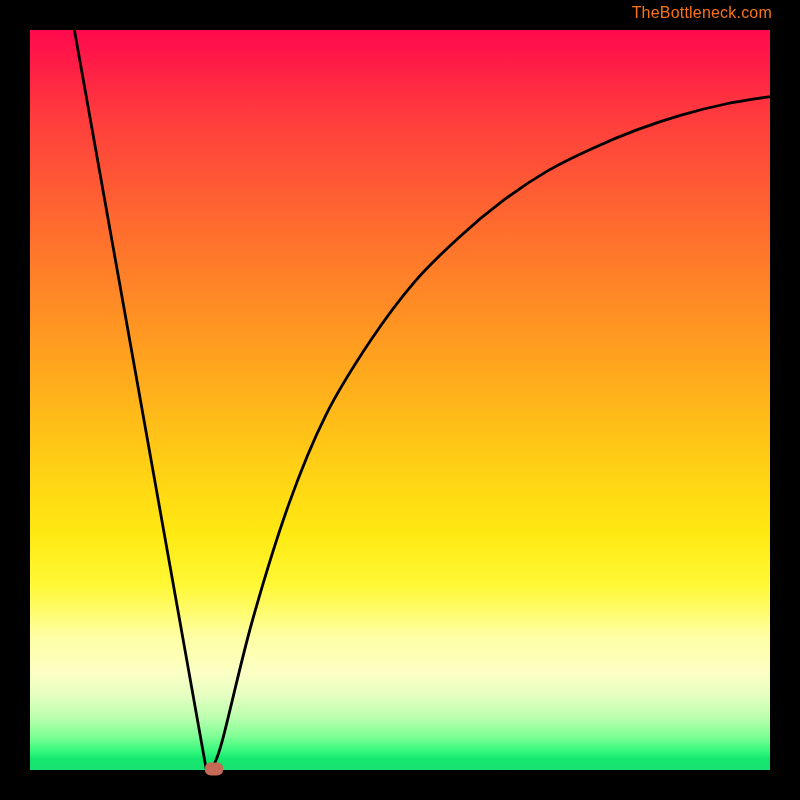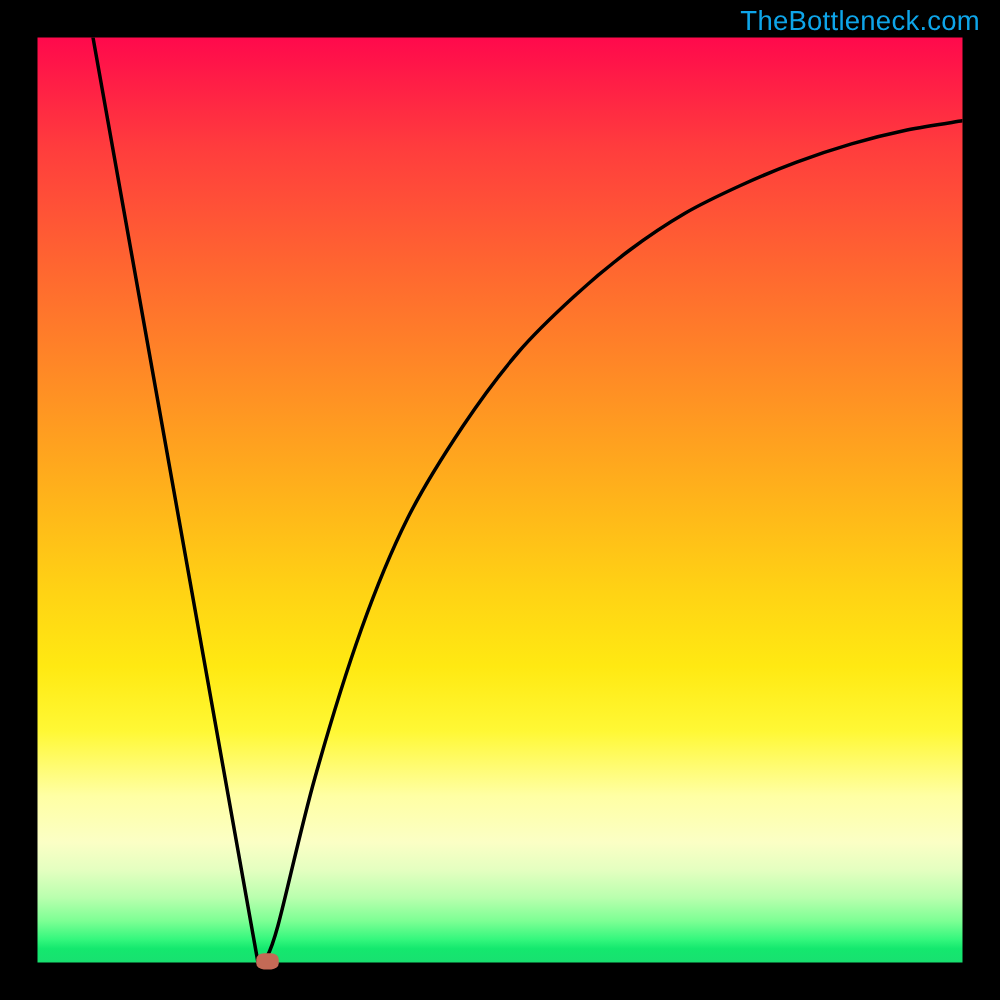--- a/index.html
+++ b/index.html
@@ -13,23 +13,23 @@
   }
   .frame {
     position: relative;
     width: 800px;
     height: 800px;
     background: #000;
   }
   .watermark {
     position: absolute;
     top: 4px;
-    right: 16px;
-    color: #0ea5e9;
-    font-size: 22px;
+    right: 28px;
+    color: #f97316;
+    font-size: 16px;
     font-weight: 500;
     letter-spacing: 0.2px;
     z-index: 30;
   }
   .plot {
     position: absolute;
     left: 30px;
     top: 30px;
     width: 740px;
     height: 740px;

